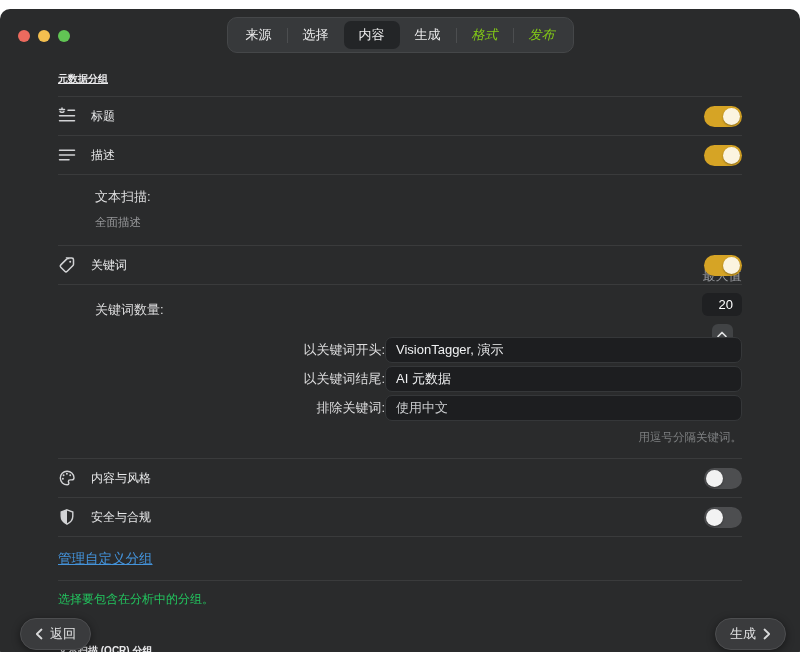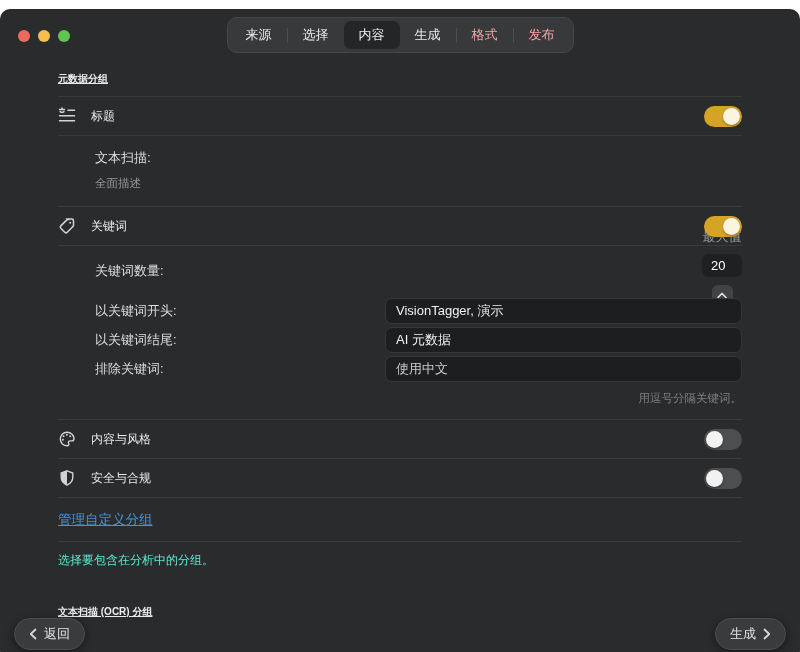--- a/index.html
+++ b/index.html
@@ -7,21 +7,21 @@
   .window{position:relative;width:800px;height:652px;background:#2a2b2c;border-radius:10px;overflow:hidden;color:#e8e9ea;margin:9px auto;}
 
   
   .titlebar{position:relative;height:52px;display:flex;align-items:center;justify-content:center;}
   .lights{position:absolute;left:18px;top:21px;display:flex;gap:8px;}
   .light{width:12px;height:12px;border-radius:50%;}
   .light.red{background:#ec6a5e}.light.yellow{background:#f4bf4f}.light.green{background:#61c554}
   .tabs{display:flex;align-items:center;background:#37393b;border:1px solid #454749;border-radius:10px;height:36px;padding:0 3px;box-sizing:border-box;}
   .tab{padding:0 15px;font-size:13px;color:#ededee;height:28px;display:flex;align-items:center;border-radius:7px;cursor:default;white-space:nowrap;}
   .tab.selected{background:#232527;}
-  .tab.disabled{color:#fca5a5;}
+  .tab.disabled{color:#84cc16;font-style:italic;}
   .tab-sep{width:1px;height:15px;background:#4c4e50;}
 
   
   .content{padding:0 58px;}
   .section-title{font-size:10px;font-weight:700;color:#ebebed;padding:11px 0 10px;text-decoration:underline;}
   .section-title.ocr{padding-top:26px;}
   .item-row{display:flex;align-items:center;height:38px;border-top:1px solid #3a3b3c;}
   .item-icon{width:18px;height:18px;margin-right:15px;flex:0 0 18px;display:flex;align-items:center;}
   .item-label{font-size:12px;color:#e8e9ea;}
   .spacer{margin-left:auto;}
@@ -43,36 +43,36 @@
   .radio-circle{width:17px;height:17px;border-radius:50%;background:#4d4e50;position:relative;flex:0 0 17px;}
   .radio.selected .radio-circle{background:#e0a526;}
   .radio.selected .radio-circle::after{content:"";position:absolute;left:5px;top:5px;width:7px;height:7px;border-radius:50%;background:#fff;}
   .detail-caption{font-size:11.5px;color:#97989a;margin-top:9px;}
 
   
   .kw-block{padding-left:37px;}
   .kw-count-row{display:flex;align-items:center;height:28px;margin:11px 0 12px;}
   .kw-count-right{margin-left:auto;display:flex;align-items:center;gap:8px;flex-direction:column;}
   .max-label{font-size:13px;color:#9b9da0;}
-  .count-box{background:#1f2022;border-radius:6px;padding:4px 9px;font-size:13px;color:#ffffff;min-width:22px;text-align:left;}
+  .count-box{background:#1f2022;border-radius:6px;padding:4px 9px;font-size:13px;color:#ffffff;min-width:22px;text-align:right;}
   .stepper{width:21px;height:30px;background:#414345;border-radius:6px;display:flex;flex-direction:column;align-items:center;justify-content:center;gap:2px;cursor:pointer;}
   .input-row{display:flex;align-items:center;height:28px;margin-bottom:1px;}
-  .input-row .sub-label{flex:0 0 290px;}
+  .input-row .sub-label{flex:0 0 290px;text-align:right;}
   .kw-input{flex:1;height:26px;background:#1d1e20;border:1px solid #353739;border-radius:7px;color:#f0f1f2;font-size:13px;text-align:left;padding:0 10px;box-sizing:border-box;outline:none;font-family:"Liberation Sans","DejaVu Sans",sans-serif;}
   .kw-input.dim{color:#c9cbcd;}
   .kw-hint{text-align:right;font-size:11.5px;color:#7e8082;margin:8px 0 13px;}
 
   
   .link-row{border-top:1px solid #3a3b3c;padding:12px 0;}
   .manage-link{color:#4494dc;font-size:13.5px;font-weight:400;text-decoration:underline;cursor:pointer;}
-  .caption-row{border-top:1px solid #3a3b3c;padding:10px 0;font-size:12px;color:#5eead4;}
+  .caption-row{border-top:1px solid #3a3b3c;padding:10px 0;font-size:12px;color:#22c55e;}
 
   
   .nav-btn{position:absolute;bottom:11px;height:30px;display:flex;align-items:center;gap:7px;padding:0 14px;background:#3a3b3d;border:1px solid #4d4e50;border-radius:16px;color:#e3e4e5;font-size:13px;box-shadow:0 2px 8px rgba(0,0,0,.45);cursor:pointer;}
-  .nav-btn.back{left:14px;font-family:Liberation Serif, serif;}
+  .nav-btn.back{left:20px;font-family:Liberation Serif, serif;}
   .nav-btn.generate{right:14px;}
 
   .icon-svg{display:block;}
 </style>
 </head>
 <body>
 
 <div class="window">
 
   <div class="titlebar">
@@ -107,20 +107,34 @@
             <path d="M1.5 13.8h15"></path>
         </svg>
       </span>
       <span class="item-label">标题</span>
       <span class="spacer"></span>
       <div class="toggle on">
           <div class="knob"></div>
         </div>
     </div>
 
+    <div class="item-row">
+      <span class="item-icon">
+        <svg class="icon-svg" width="18" height="18" viewBox="0 0 18 18" fill="none" stroke="#d2d3d5" stroke-width="1.5" stroke-linecap="round">
+          <path d="M1.5 4.2h15"></path>
+            <path d="M1.5 9h15"></path>
+            <path d="M1.5 13.8h9.5"></path>
+        </svg>
+      </span>
+      <span class="item-label">描述</span>
+      <span class="spacer"></span>
+      <div class="toggle on">
+          <div class="knob"></div>
+        </div>
+    </div>
 
     <div class="detail-block">
       <div class="detail-line">
         <span class="sub-label">文本扫描:</span>
       </div>
       <div class="detail-caption">全面描述</div>
     </div>
 
     <div class="item-row">
       <span class="item-icon">

